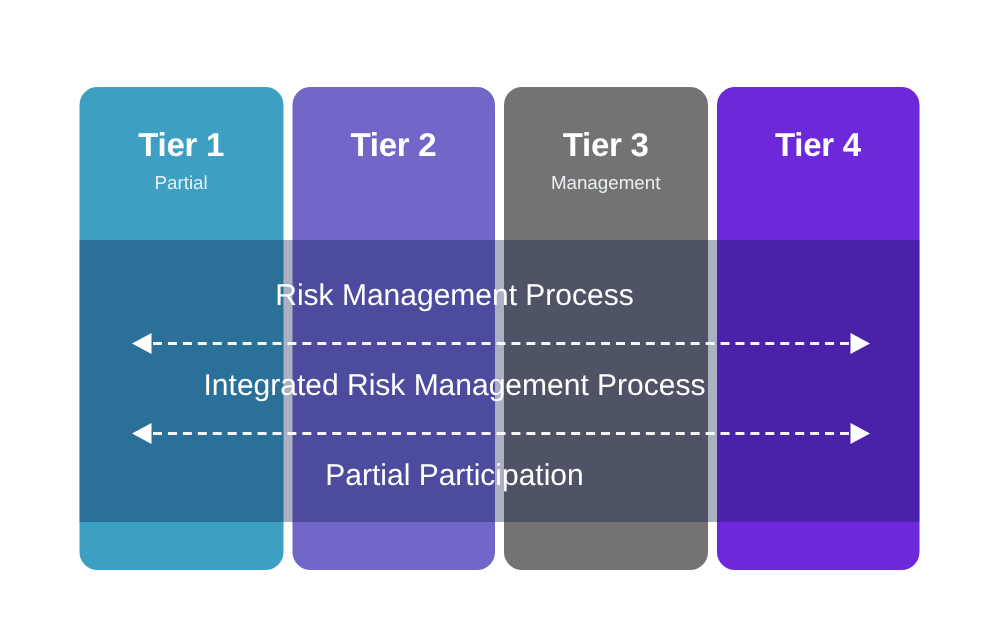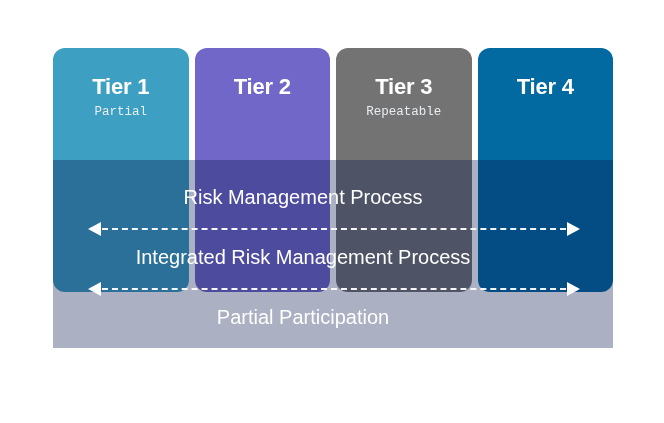--- a/index.html
+++ b/index.html
@@ -12,22 +12,22 @@
     position:relative;
   }
   #diagram{
     position:absolute;
     left:0;top:0;
     width:664px;height:423px;
   }
   
   .tiers{
     position:absolute;
-    left:53px;top:48px;
-    width:560px;height:244px;
+    left:53px;top:58px;
+    width:560px;height:322px;
     display:flex;
     gap:6px;
   }
   .tier-card{
     flex:1 1 0;
     border-radius:12px;
     position:relative;
     overflow:hidden;
   }
   .tier-card .tier-head{
@@ -44,21 +44,20 @@
     line-height:26px;
     display:block;
   }
   .tier-sub{
     font-size:12.5px;
     font-weight:normal;
     line-height:18px;
     display:block;
     margin-top:3px;
     color:#e9eef2;
-    font-family:Liberation Mono, monospace;
   }
   
   .overlay-band{
     position:absolute;
     left:53px;top:160px;
     width:560px;height:188px;
     background:rgba(10,24,76,0.34);
     pointer-events:none;
   }
   
@@ -128,25 +127,25 @@
 
     <div class="tier-card" style="background: rgb(113, 103, 201);">
       <div class="tier-head">
         <span class="tier-title">Tier 2</span>
       </div>
     </div>
 
     <div class="tier-card" style="background: #737373;">
       <div class="tier-head">
         <span class="tier-title">Tier 3</span>
-        <span class="tier-sub">Repeatable</span>
+        <span class="tier-sub">Management</span>
       </div>
     </div>
 
-    <div class="tier-card" style="background: #0369a1;">
+    <div class="tier-card" style="background: #6d28d9;">
       <div class="tier-head">
         <span class="tier-title">Tier 4</span>
       </div>
     </div>
 
   </div>
 
   <div class="overlay-band" style="background: rgba(10, 24, 76, 0.34);"></div>
 
   <div class="band-content">

